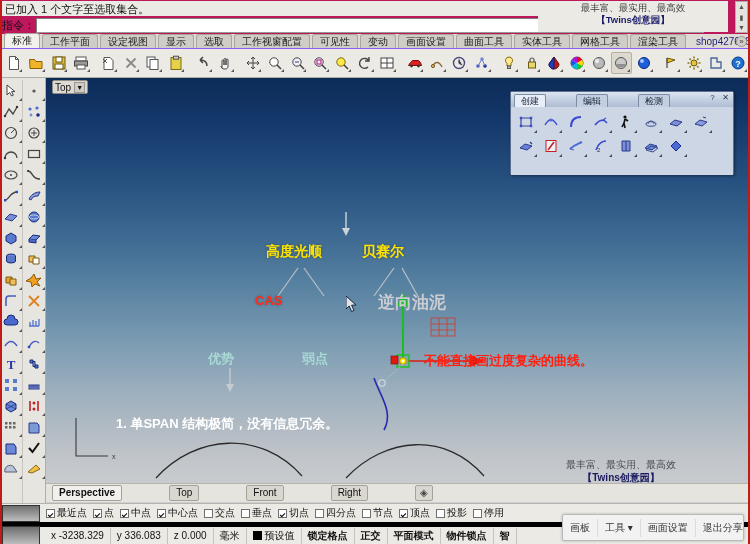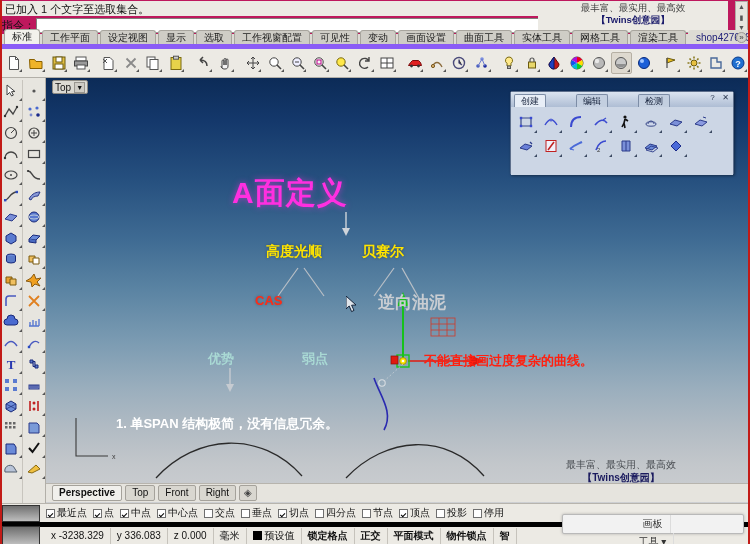--- a/index.html
+++ b/index.html
@@ -44,21 +44,21 @@
   .wm-top {
     position:absolute; right:22px; top:1px; width:190px; height:31px;
     background:#eceae4; text-align:center; pointer-events:none;
   }
   .wm-top .l1 { font-size:9.5px; color:#3a3a3a; line-height:13px; }
   .wm-top .l2 { font-size:9.5px; color:#1b1b6b; font-weight:bold; line-height:12px; }
 
   
   .tabstrip {
     position:absolute; left:0; top:34px; width:750px; height:15px;
-    background:#dddbd4; border-bottom:5px solid #8b5cf6;
+    background:#dddbd4; border-bottom:1px solid #8b5cf6;
     display:flex; align-items:flex-end; padding-left:4px;
   }
   .ttab {
     font-size:10px; line-height:13px; height:14px; padding:0 7px;
     background:#cfcdc6; border:1px solid #a8a59e; border-bottom:none;
     margin-right:2px; border-radius:3px 3px 0 0; color:#1a1a1a;
     white-space:nowrap; cursor:default;
   }
   .ttab.active { background:#f2f1ec; height:15px; }
   .ttab.url { color:#24247a; background:#dddbd4; border-color:transparent; }
@@ -141,21 +141,21 @@
     pointer-events:none; line-height:13px;
   }
   .wm-vp .a { font-size:10px; color:#4b4f54; }
   .wm-vp .b { font-size:10px; color:#1a1a5e; font-weight:bold; }
   .wm-vp .c { font-size:10px; color:#3a3e44; font-family:"Liberation Serif", serif; }
 
   
   .vptabs {
     position:absolute; left:46px; top:483px; width:704px; height:19px;
     background:#e6e4de; border-top:1px solid #b7b4ad;
-    display:flex; align-items:center; padding-left:6px;
+    display:flex; align-items:center; padding-left:6px;gap:44px;
   }
   .vptab {
     font-size:10px; padding:1px 6px; margin-right:3px; line-height:12px;
     border:1px solid #a5a29b; background:#d9d7d0; border-radius:2px; color:#111;
   }
   .vptab.active { background:#f1f0ec; font-weight:bold; }
   .vptab.plus { padding:1px 4px; color:#444; }
 
   
   .osnap {
@@ -215,23 +215,23 @@
   .fp-winbtn { width:11px; height:11px; margin-left:2px; font-size:8px; line-height:10px;
     text-align:center; color:#2b3850; }
   .fp-body { padding:3px 2px; display:flex; flex-wrap:wrap; align-content:flex-start;
     background:#ccd6e5; height:68px; }
   .fbtn { width:25px; height:24px; display:flex; align-items:center; justify-content:center; position:relative; }
   .fbtn .cor { position:absolute; right:1px; bottom:1px; width:0; height:0;
     border-left:3px solid transparent; border-bottom:3px solid #3c4a63; }
 
   
   .shareoverlay {
-    position:absolute; left:562px; top:514px; width:182px; height:20px;
+    position:absolute; left:562px; top:514px; width:182px; height:27px;
     background:#f2f2f2; border:1px solid #b9b9b9; border-radius:2px;
-    display:flex; align-items:center; box-shadow:0 0 3px rgba(0,0,0,.25);flex-direction:column;
+    display:flex; align-items:center; box-shadow:0 0 3px rgba(0,0,0,.25);
   }
   .sh-item { font-size:10px; color:#333; padding:0 7px; height:18px; line-height:18px;
     border-right:1px solid #dcdcdc; white-space:nowrap; }
   .sh-item:last-child { border-right:none; }
 
   .red-edge-l { position:absolute; left:0; top:0; width:2px; height:544px; background:#c21b17; }
   .red-edge-r { position:absolute; right:0; top:0; width:2px; height:544px; background:#c21b17; }
 </style>
 </head>
 <body>
@@ -822,21 +822,20 @@
         <path d="M30,340 L30,378 L62,378"></path>
       </g>
       <text x="66" y="381" font-family="Liberation Sans, sans-serif" font-size="7" fill="#3b3b3b">x</text>
     </svg>
 
     <div class="vp-toplabel">
       <span>Top</span>
       <span class="arw">▼</span>
     </div>
 
-    <div class="vtext t-title" style="left:186px; top:95px;">A面定义</div>
     <div class="vtext t-yellow" style="left:220px; top:165px;">高度光顺</div>
     <div class="vtext t-yellow" style="left:316px; top:165px;">贝赛尔</div>
     <div class="vtext t-red" style="left:209px; top:215px;">CAS</div>
     <div class="vtext t-gray" style="left:332px; top:213px;">逆向油泥</div>
     <div class="vtext t-cyan" style="left:162px; top:272px;">优势</div>
     <div class="vtext t-cyan" style="left:256px; top:272px;">弱点</div>
     <div class="vtext t-redbig" style="left:378px; top:274px;">不能直接画过度复杂的曲线。</div>
     <div class="vtext t-white" style="left:70px; top:337px;">1. 单SPAN 结构极简，没有信息冗余。</div>
 
     <svg class="cursor-arrow" style="left:300px; top:218px;" viewBox="0 0 12 18">

